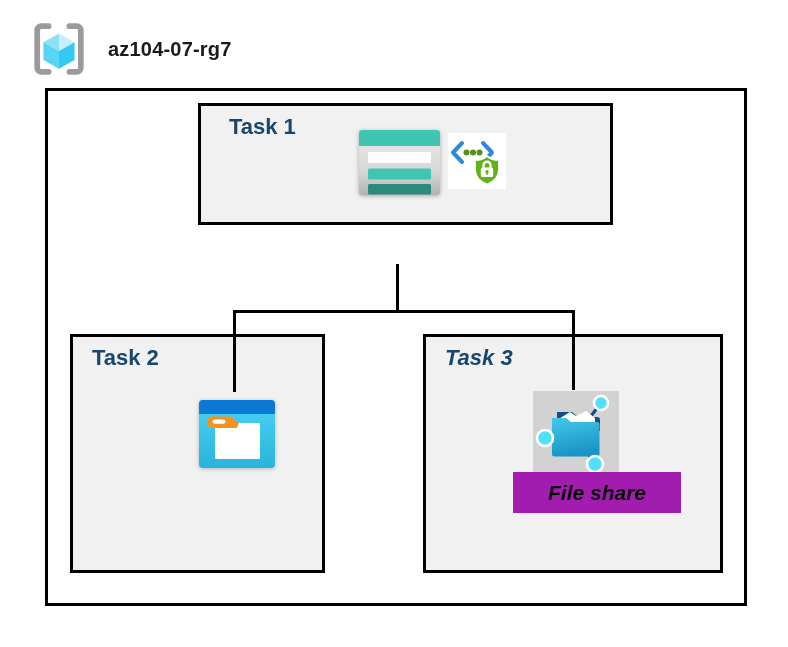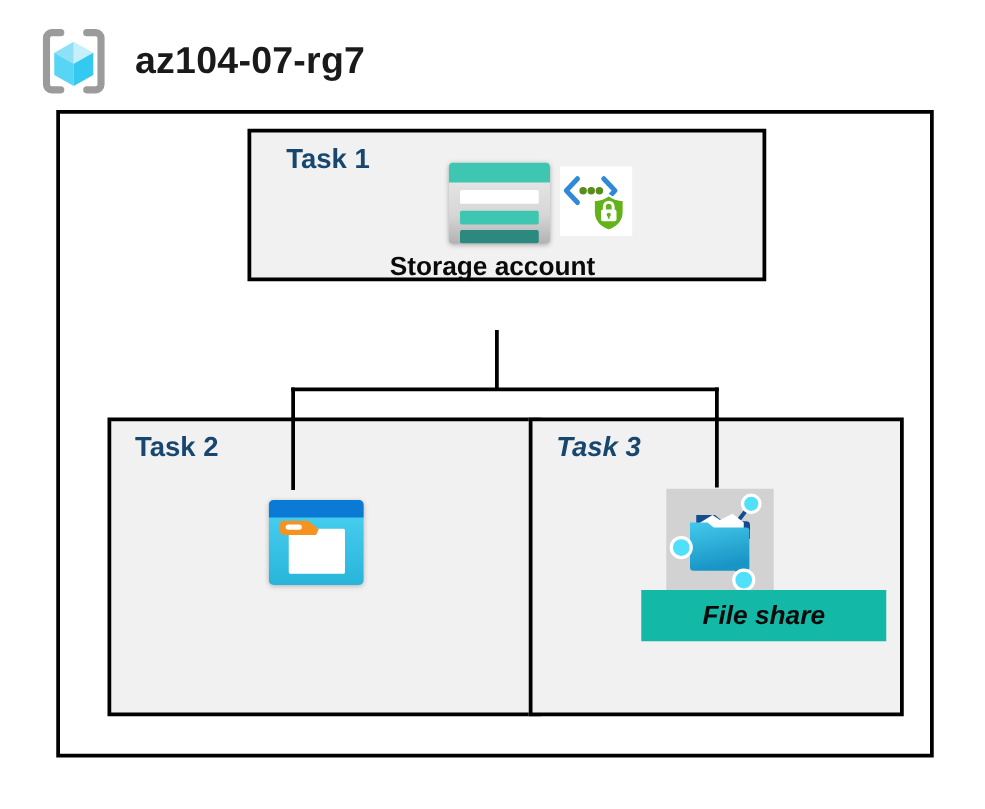--- a/index.html
+++ b/index.html
@@ -11,40 +11,40 @@
     position: relative;
     width: 788px; height: 647px;
     background: #ffffff;
     overflow: hidden;
   }
   
   .rg-header { position: absolute; left: 32px; top: 22px; display: flex; align-items: center; }
   .rg-icon { width: 54px; height: 54px; display: block; }
   .rg-title {
     margin-left: 22px;
-    font-size: 30px; font-weight: 700; color: #1a1a1a;
+    font-size: 20px; font-weight: 700; color: #1a1a1a;
     letter-spacing: 0.2px;
   }
   
   .outer-box {
     position: absolute; left: 45px; top: 88px;
     width: 702px; height: 518px;
     border: 3px solid #000; box-sizing: border-box;
     background: #ffffff;
     z-index: 0;
   }
   
   .task-box {
     position: absolute;
     background: #f1f1f1;
     border: 3px solid #000; box-sizing: border-box;
     z-index: 1;
   }
   .task1 { left: 198px; top: 103px; width: 415px; height: 122px; }
-  .task2 { left: 70px;  top: 334px; width: 347px; height: 239px; margin-left: 16px; }
+  .task2 { left: 70px;  top: 334px; width: 255px; height: 239px; }
   .task3 { left: 423px; top: 334px; width: 300px; height: 239px; font-style: italic; }
   .task-title {
     position: absolute; left: 28px; top: 8px;
     font-size: 22px; font-weight: 700; color: #17476e;
   }
   .task2 .task-title, .task3 .task-title { left: 19px; }
   .resource-label {
     position: absolute;
     font-size: 21px; font-weight: 700; color: #0a0a0a;
     text-align: center;
@@ -56,22 +56,22 @@
                   filter: drop-shadow(0 1px 2px rgba(0,0,0,0.3)); }
   .api-icon     { position: absolute; left: 247px; top: 27px; width: 58px; height: 56px; }
   .blob-icon    { position: absolute; left: 126px; top: 63px; width: 76px; height: 68px;
                   filter: drop-shadow(0 1px 2px rgba(0,0,0,0.25)); }
   .fs-patch {
     position: absolute; left: 107px; top: 54px; width: 86px; height: 81px;
     background: #d2d2d2; z-index: 3;
   }
   .fs-icon { position: absolute; left: 2px; top: 0px; width: 84px; height: 84px; }
   .fs-label-patch {
-    position: absolute; left: 87px; top: 135px; width: 196px; height: 41px;
-    background: #14b8a6; z-index: 4;
+    position: absolute; left: 87px; top: 135px; width: 168px; height: 41px;
+    background: #a21caf; z-index: 4;
     display: flex; align-items: center; justify-content: center;
   }
   .fs-label-patch .resource-label { position: static; }
   
   .connector { position: absolute; background: #000; z-index: 2; }
   .conn-v1 { left: 396px; top: 264px; width: 3px; height: 48px; }
   .conn-h  { left: 233px; top: 310px; width: 342px; height: 3px; }
   .conn-v2 { left: 233px; top: 310px; width: 3px; height: 82px; }
   .conn-v3 { left: 572px; top: 310px; width: 3px; height: 80px; }
 </style>
@@ -126,21 +126,20 @@
       <circle cx="31.5" cy="19.5" r="3" fill="#588c1b"></circle>
       <g transform="translate(27,23)">
         <path d="M12 0 c4 3.5 8.5 4 12 4 v9.5 c0 8 -5.5 12.5 -12 15 c-6.5 -2.5 -12 -7 -12 -15 V4 c3.5 0 8 -0.5 12 -4 Z" fill="#62b219" stroke="#ffffff" stroke-width="1.8"></path>
         <path d="M8.5 12 v-2.8 a3.5 3.5 0 0 1 7 0 V12" stroke="#ffffff" stroke-width="2.4" fill="none"></path>
         <rect x="5.8" y="11.5" width="12.4" height="9.5" rx="1.6" fill="#ffffff"></rect>
         <circle cx="12" cy="15.8" r="1.7" fill="#62b219"></circle>
         <rect x="11.3" y="16" width="1.4" height="3" fill="#62b219"></rect>
       </g>
     </svg>
 
-    <div class="resource-label">Storage account</div>
   </div>
 
   <div class="task-box task2">
     <div class="task-title">Task 2</div>
 
     <svg class="blob-icon" viewBox="0 0 76 68">
       <defs>
         <linearGradient id="bg1" x1="0" y1="0" x2="0" y2="1">
           <stop offset="0" stop-color="#4cd3f4"></stop>
           <stop offset="1" stop-color="#28b4da"></stop>

